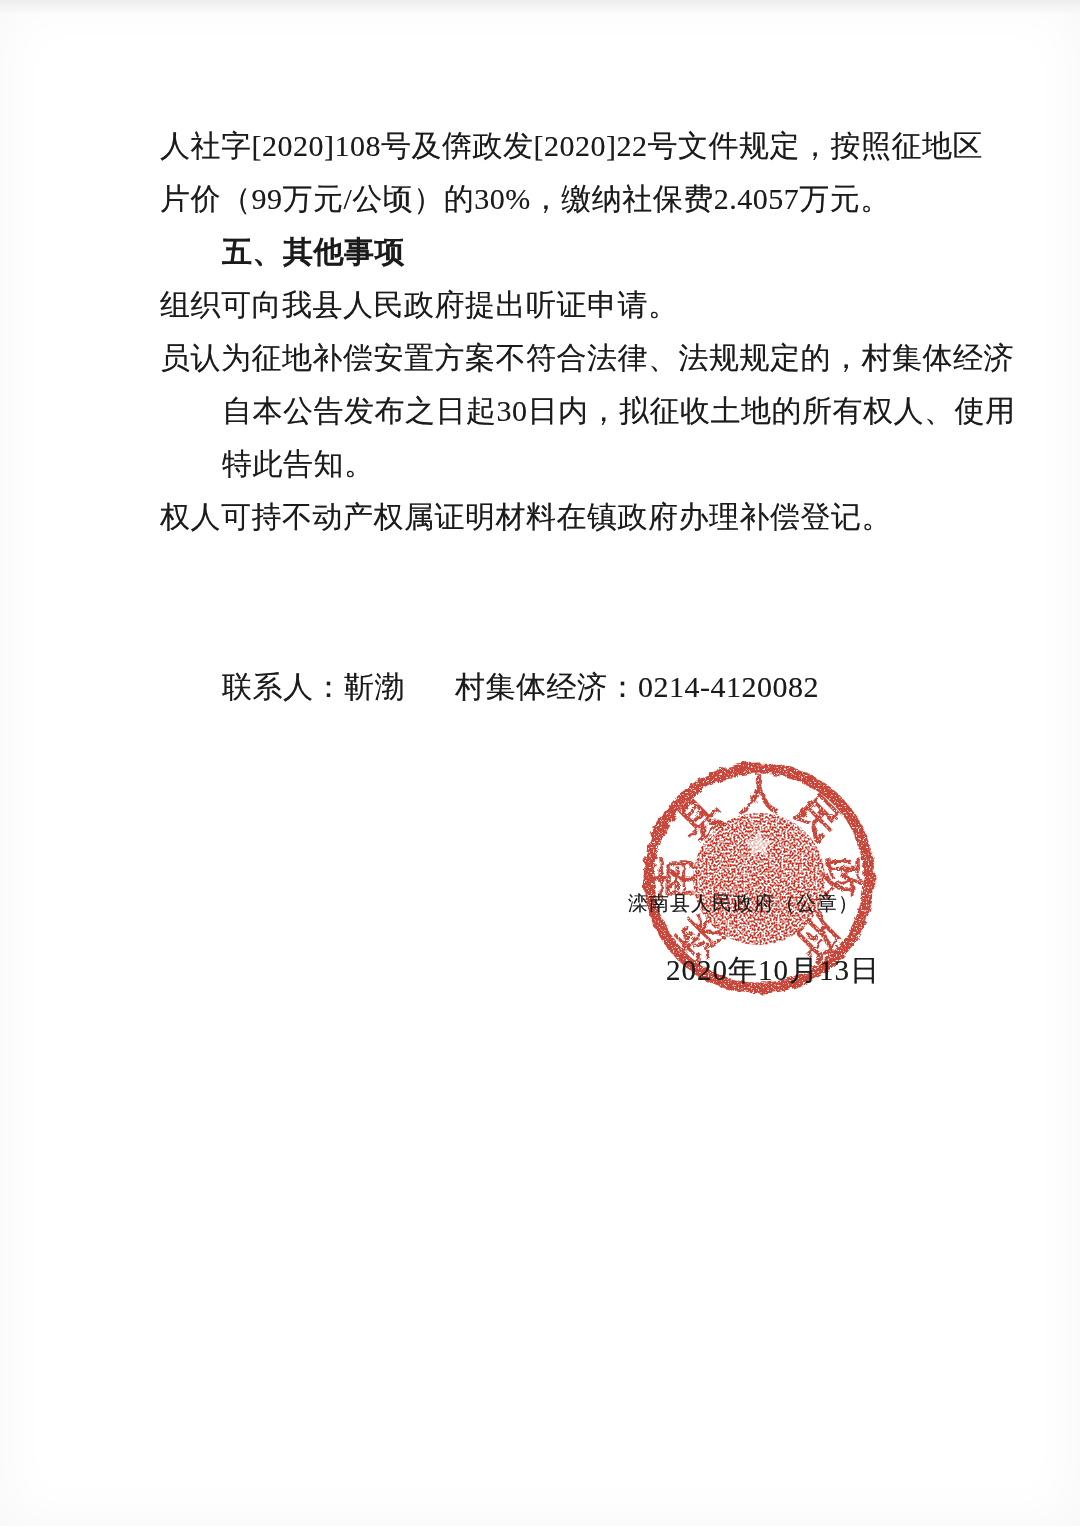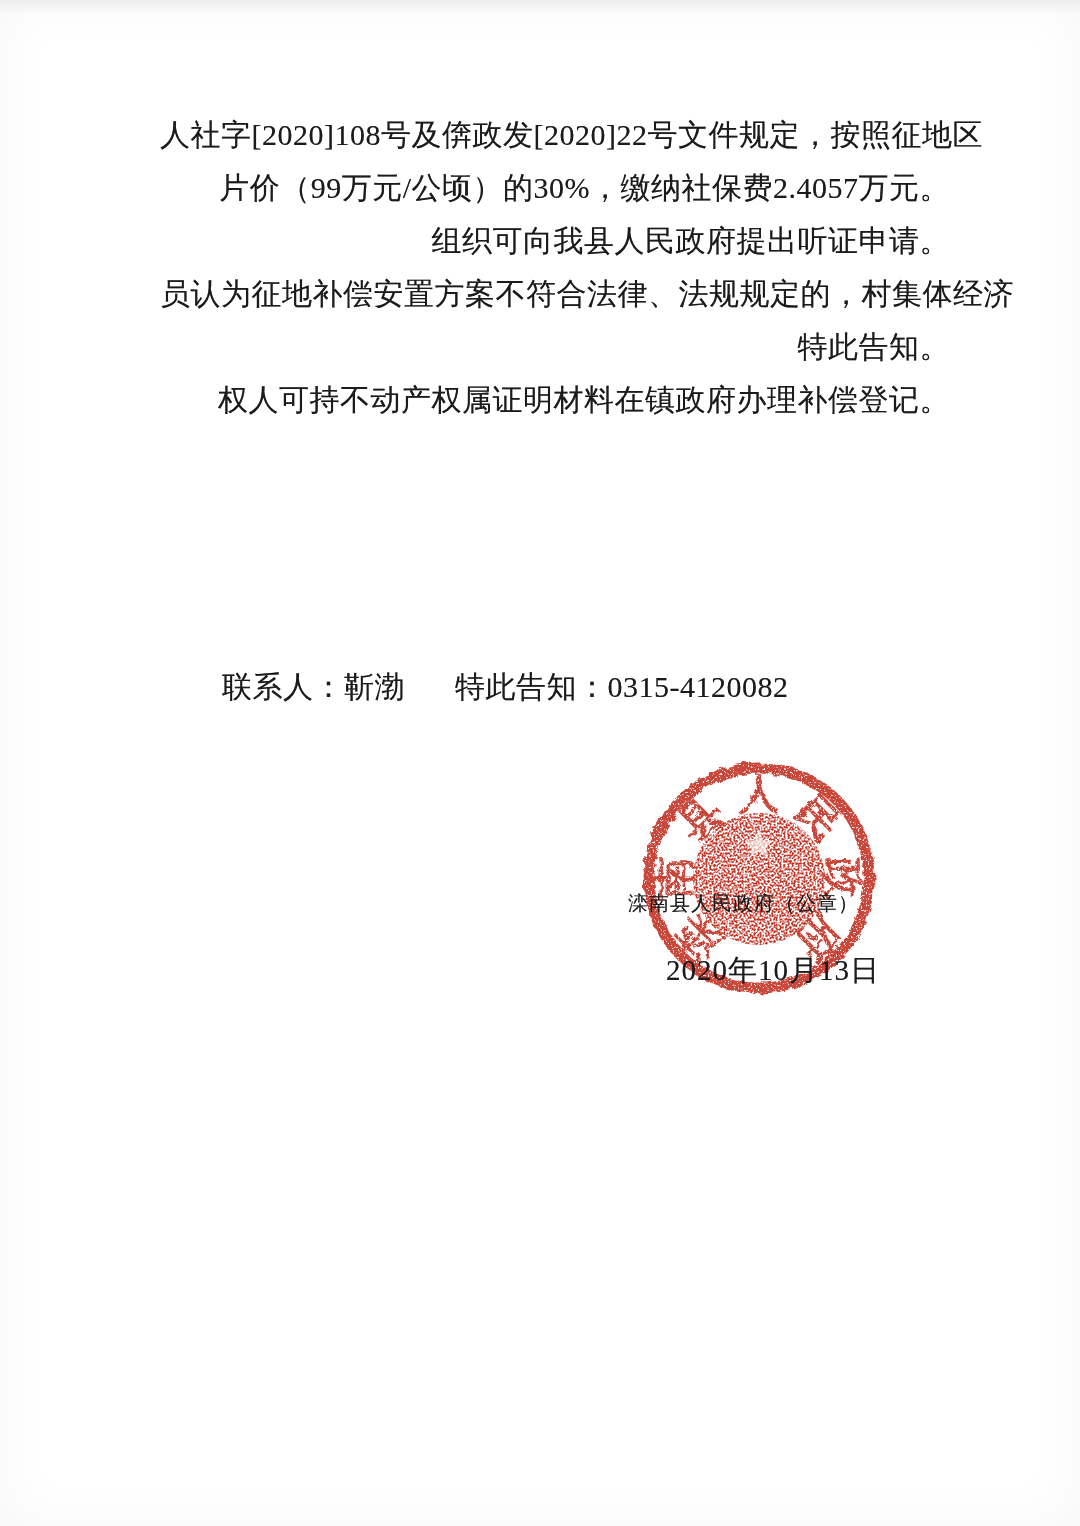--- a/index.html
+++ b/index.html
@@ -22,23 +22,22 @@
     content: "";
     position: absolute;
     left: 0; top: 0; right: 0;
     height: 14px;
     background: linear-gradient(#ededed, rgba(255,255,255,0));
     pointer-events: none;
   }
   .doc-body {
     position: absolute;
     left: 160px;
-    top: 108px;
+    top: 119px;
     width: 790px;
-    text-align: right;
   }
   .line {
     margin: 0;
     font-size: 30px;
     line-height: 53px;
     letter-spacing: 0.5px;
     white-space: nowrap;
     text-shadow: 0 0 0.6px rgba(0,0,0,0.45);
   }
   .line.indent { padding-left: 62px; }
@@ -92,28 +91,30 @@
   }
 </style>
 </head>
 <body>
 
 <div class="page">
 
   <div class="doc-body">
     <p class="line">人社字[2020]108号及倴政发[2020]22号文件规定，按照征地区</p>
     <p class="line">片价（99万元/公顷）的30%，缴纳社保费2.4057万元。</p>
+    <p class="line heading indent">五、其他事项</p>
     <p class="line">组织可向我县人民政府提出听证申请。</p>
     <p class="line">员认为征地补偿安置方案不符合法律、法规规定的，村集体经济</p>
+    <p class="line indent">自本公告发布之日起30日内，拟征收土地的所有权人、使用</p>
     <p class="line indent">特此告知。</p>
     <p class="line">权人可持不动产权属证明材料在镇政府办理补偿登记。</p>
   </div>
 
   <div class="contact">
-    <span>联系人：</span><span>靳渤</span><span class="phone-label">特此告知：</span><span>0315-4120082</span>
+    <span>联系人：</span><span>靳渤</span><span class="phone-label">村集体经济：</span><span>0214-4120082</span>
   </div>
 
   <svg class="seal" viewBox="0 0 282 282" xmlns="http://www.w3.org/2000/svg" aria-hidden="true">
     <defs>
       <filter id="rough" x="-15%" y="-15%" width="130%" height="130%">
         <feTurbulence type="fractalNoise" baseFrequency="0.13" numOctaves="2" seed="3" result="t"></feTurbulence>
         <feDisplacementMap in="SourceGraphic" in2="t" scale="7" result="d"></feDisplacementMap>
         <feTurbulence type="fractalNoise" baseFrequency="0.6" numOctaves="2" seed="8" result="n"></feTurbulence>
         <feColorMatrix in="n" type="matrix" values="0 0 0 0 0  0 0 0 0 0  0 0 0 0 0  0 0 0 8 -2.2" result="m"></feColorMatrix>
         <feComposite in="d" in2="m" operator="in"></feComposite>

